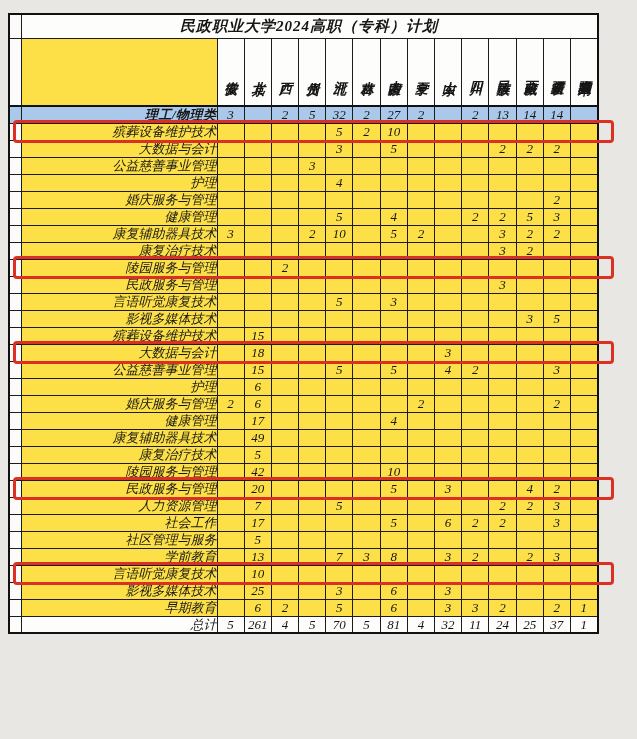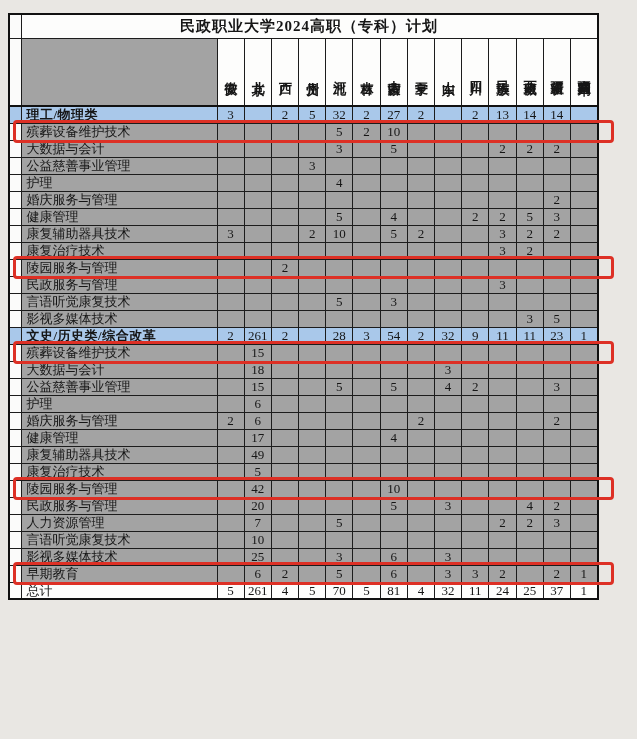--- a/index.html
+++ b/index.html
@@ -9,39 +9,40 @@
     padding:13px 0 0 8px;
     box-sizing:border-box;
     overflow:hidden;
     font-family:"Liberation Serif","DejaVu Serif",serif;
     color:#161616;
   }
   .table-wrap { position:relative; display:inline-block; }
   table {
     border-collapse:collapse;
     table-layout:fixed;
-    background:#a3a3a3;
+    background:#fde047;
     border:2px solid #111;
+    font-style:italic;
   }
   td, th { border:1px solid #1c1c1c; padding:0; box-sizing:border-box; }
   th.title {
     height:24px; font-size:15px; font-weight:bold;
     text-align:center; letter-spacing:1px; background:#fdfdfc;
   }
   th.vert {
     writing-mode:vertical-rl;
     text-orientation:upright;
     height:68px; font-size:13px; font-weight:700;
     text-align:center; letter-spacing:1px;
     background:#fdfdfc; padding:1px 0;
   }
   thead tr.hdr th, thead tr.hdr td { border-bottom:2px solid #111; }
   tbody td { height:17px; line-height:1; font-size:13px; }
   td.sliver { background:#fbfbfa; }
-  td.label { text-align:left; padding-left:5px; white-space:nowrap; overflow:hidden; }
+  td.label { text-align:right; padding-left:5px; white-space:nowrap; overflow:hidden; }
   td.num { text-align:center; }
   tr.section td { background:#a9c8ea; border-top:1px solid #111; }
   tr.section td.label { font-weight:bold; font-size:13px; letter-spacing:0.5px; }
   tr.total td { background:#fdfdfc; }
   .hlbox {
     position:absolute;
     border:3px solid #dd3025;
     border-radius:4px;
     pointer-events:none;
     box-sizing:border-box;
@@ -325,38 +326,20 @@
           <td class="num"></td>
           <td class="num"></td>
           <td class="num"></td>
           <td class="num"></td>
           <td class="num"></td>
           <td class="num"></td>
           <td class="num">3</td>
           <td class="num">5</td>
           <td class="num"></td>
         </tr>
-        <tr class="section">
-          <td class="sliver"></td>
-          <td class="label">文史/历史类/综合改革</td>
-          <td class="num">2</td>
-          <td class="num">261</td>
-          <td class="num">2</td>
-          <td class="num"></td>
-          <td class="num">28</td>
-          <td class="num">3</td>
-          <td class="num">54</td>
-          <td class="num">2</td>
-          <td class="num">32</td>
-          <td class="num">9</td>
-          <td class="num">11</td>
-          <td class="num">11</td>
-          <td class="num">23</td>
-          <td class="num">1</td>
-        </tr>
         <tr class="major hl">
           <td class="sliver"></td>
           <td class="label">殡葬设备维护技术</td>
           <td class="num"></td>
           <td class="num">15</td>
           <td class="num"></td>
           <td class="num"></td>
           <td class="num"></td>
           <td class="num"></td>
           <td class="num"></td>
@@ -537,20 +520,74 @@
           <td class="num">7</td>
           <td class="num"></td>
           <td class="num"></td>
           <td class="num">5</td>
           <td class="num"></td>
           <td class="num"></td>
           <td class="num"></td>
           <td class="num"></td>
           <td class="num"></td>
           <td class="num">2</td>
+          <td class="num">2</td>
+          <td class="num">3</td>
+          <td class="num"></td>
+        </tr>
+        <tr class="major">
+          <td class="sliver"></td>
+          <td class="label">社会工作</td>
+          <td class="num"></td>
+          <td class="num">17</td>
+          <td class="num"></td>
+          <td class="num"></td>
+          <td class="num"></td>
+          <td class="num"></td>
+          <td class="num">5</td>
+          <td class="num"></td>
+          <td class="num">6</td>
+          <td class="num">2</td>
+          <td class="num">2</td>
+          <td class="num"></td>
+          <td class="num">3</td>
+          <td class="num"></td>
+        </tr>
+        <tr class="major">
+          <td class="sliver"></td>
+          <td class="label">社区管理与服务</td>
+          <td class="num"></td>
+          <td class="num">5</td>
+          <td class="num"></td>
+          <td class="num"></td>
+          <td class="num"></td>
+          <td class="num"></td>
+          <td class="num"></td>
+          <td class="num"></td>
+          <td class="num"></td>
+          <td class="num"></td>
+          <td class="num"></td>
+          <td class="num"></td>
+          <td class="num"></td>
+          <td class="num"></td>
+        </tr>
+        <tr class="major">
+          <td class="sliver"></td>
+          <td class="label">学前教育</td>
+          <td class="num"></td>
+          <td class="num">13</td>
+          <td class="num"></td>
+          <td class="num"></td>
+          <td class="num">7</td>
+          <td class="num">3</td>
+          <td class="num">8</td>
+          <td class="num"></td>
+          <td class="num">3</td>
+          <td class="num">2</td>
+          <td class="num"></td>
           <td class="num">2</td>
           <td class="num">3</td>
           <td class="num"></td>
         </tr>
         <tr class="major">
           <td class="sliver"></td>
           <td class="label">言语听觉康复技术</td>
           <td class="num"></td>
           <td class="num">10</td>
           <td class="num"></td>

